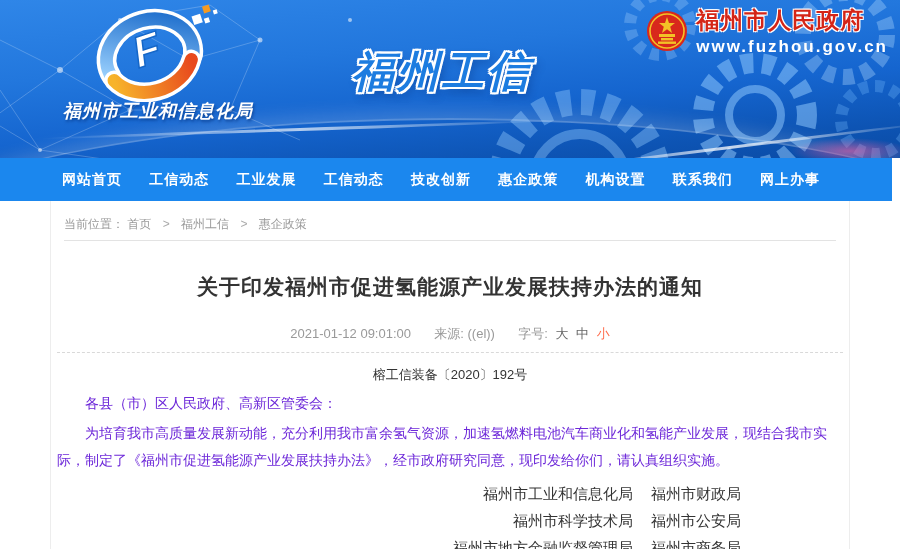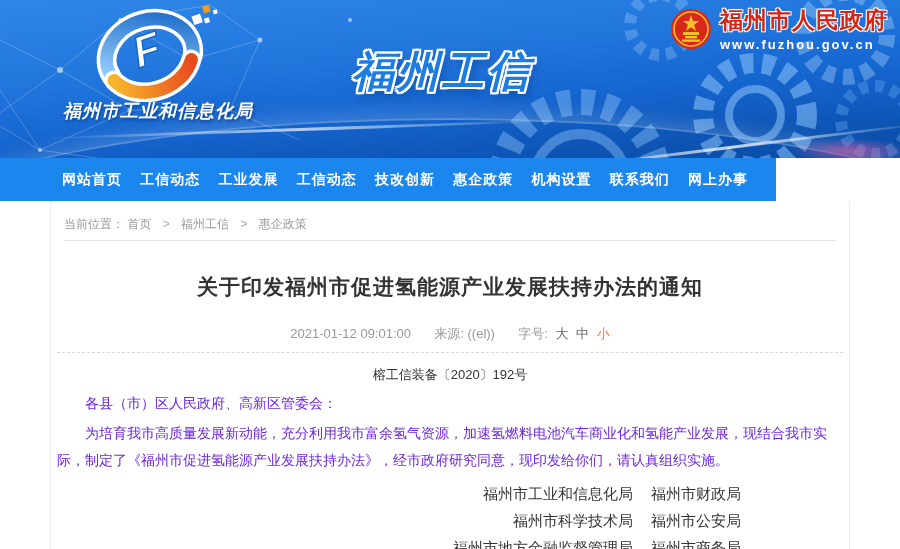--- a/index.html
+++ b/index.html
@@ -28,25 +28,25 @@
 
   .site-title { position:absolute; left:352px; top:44px; font-size:42px; font-weight:bold;
     font-style:italic; letter-spacing:3px; color:#1c7ce0; white-space:nowrap;
     text-shadow:-2px -2px 0 #fff, 2px -2px 0 #fff, -2px 2px 0 #fff, 2px 2px 0 #fff,
       0 -2px 0 #fff, 0 2px 0 #fff, -2px 0 0 #fff, 2px 0 0 #fff, 3px 5px 8px rgba(0,40,110,.45); }
 
   .gov-group { position:absolute; right:12px; top:5px; display:flex; align-items:center; }
   .gov-texts { margin-left:8px; }
   .gov-name { font-size:23px; font-weight:bold; color:#d42517; letter-spacing:1px; white-space:nowrap;
     text-shadow:-1px -1px 0 #fff,1px -1px 0 #fff,-1px 1px 0 #fff,1px 1px 0 #fff; }
-  .gov-url { font-size:13px; font-weight:bold; color:#fff; letter-spacing:2px; margin-top:1px; }
+  .gov-url { font-size:17px; font-weight:bold; color:#fff; letter-spacing:2px; margin-top:1px; }
 
   
-  .nav { width:776px; height:43px; background:#1b87ee; display:flex; align-items:center;
-    justify-content:space-between; padding:0 28px 0 62px; }
+  .nav { width:892px; height:43px; background:#1b87ee; display:flex; align-items:center;
+    justify-content:space-between; padding:0 72px 0 62px; }
   .nav-item { color:#fff; font-size:14px; font-weight:bold; letter-spacing:1px;
     white-space:nowrap; cursor:pointer; }
 
   
   .container { width:800px; margin:0 auto; min-height:348px;
     border-left:1px solid #ededed; border-right:1px solid #ededed; background:#fff; }
   .breadcrumb { margin:0 13px; padding:15px 0 7px 0; border-bottom:1px solid #e3e3e3;
     font-size:12px; color:#999; }
   .breadcrumb a { color:#999; text-decoration:none; cursor:pointer; }
   .crumb-sep { margin:0 8px; color:#aaa; }

